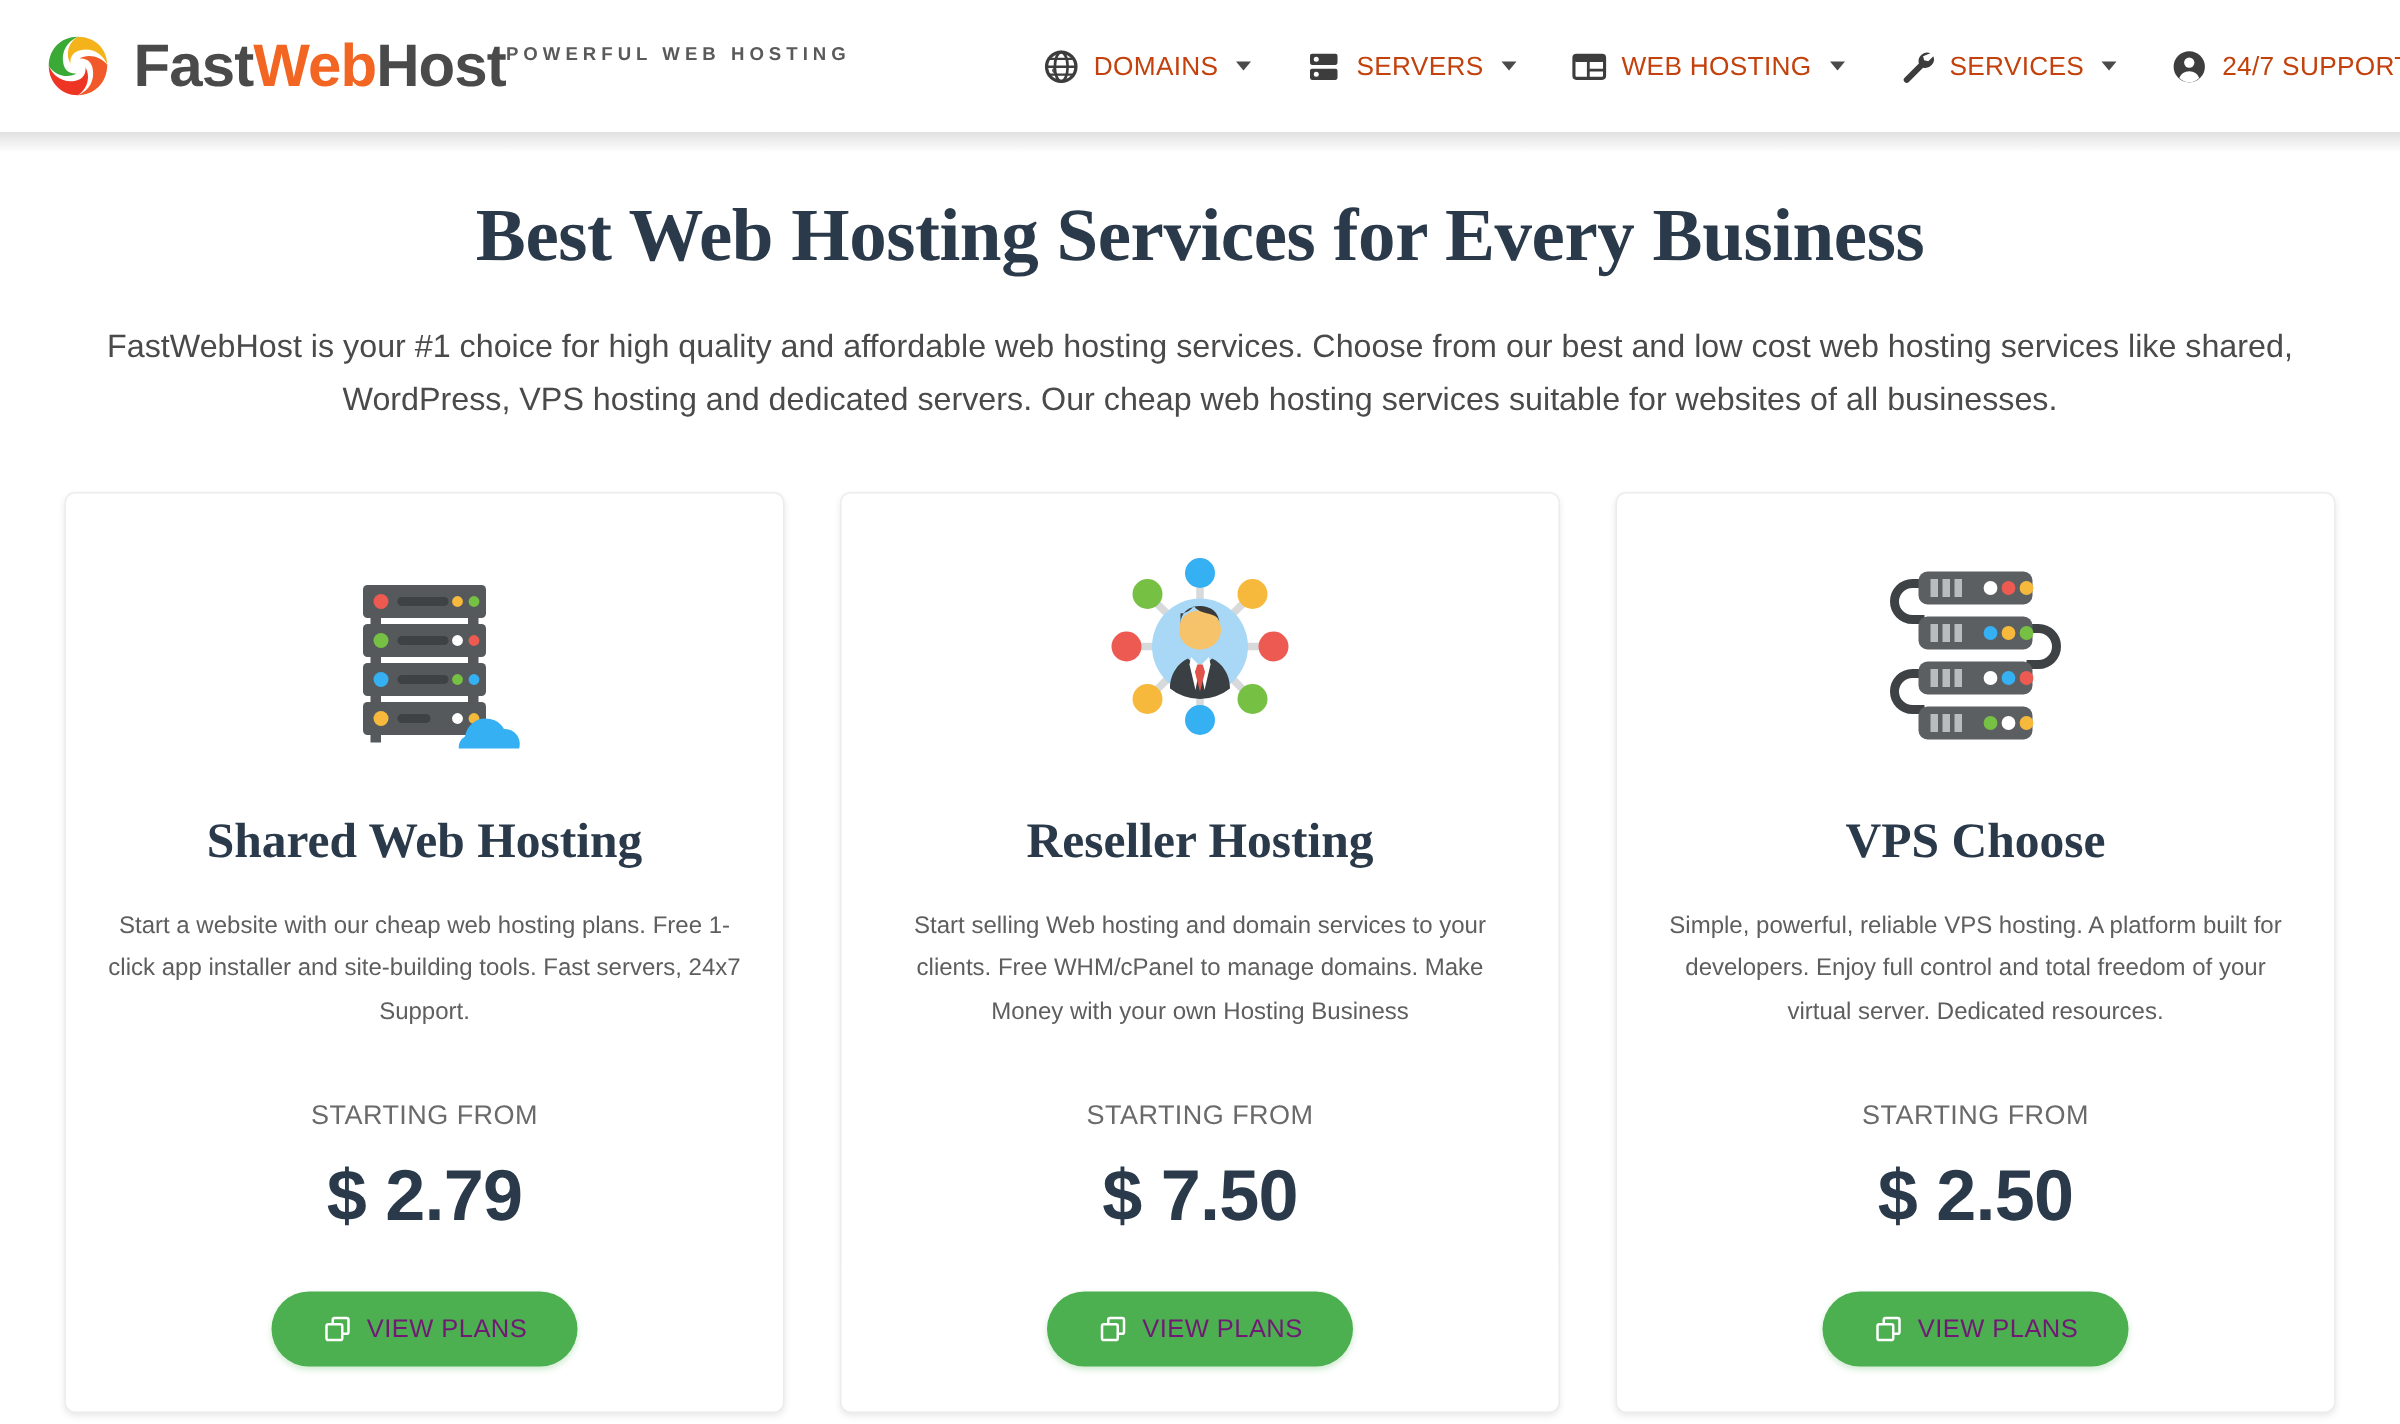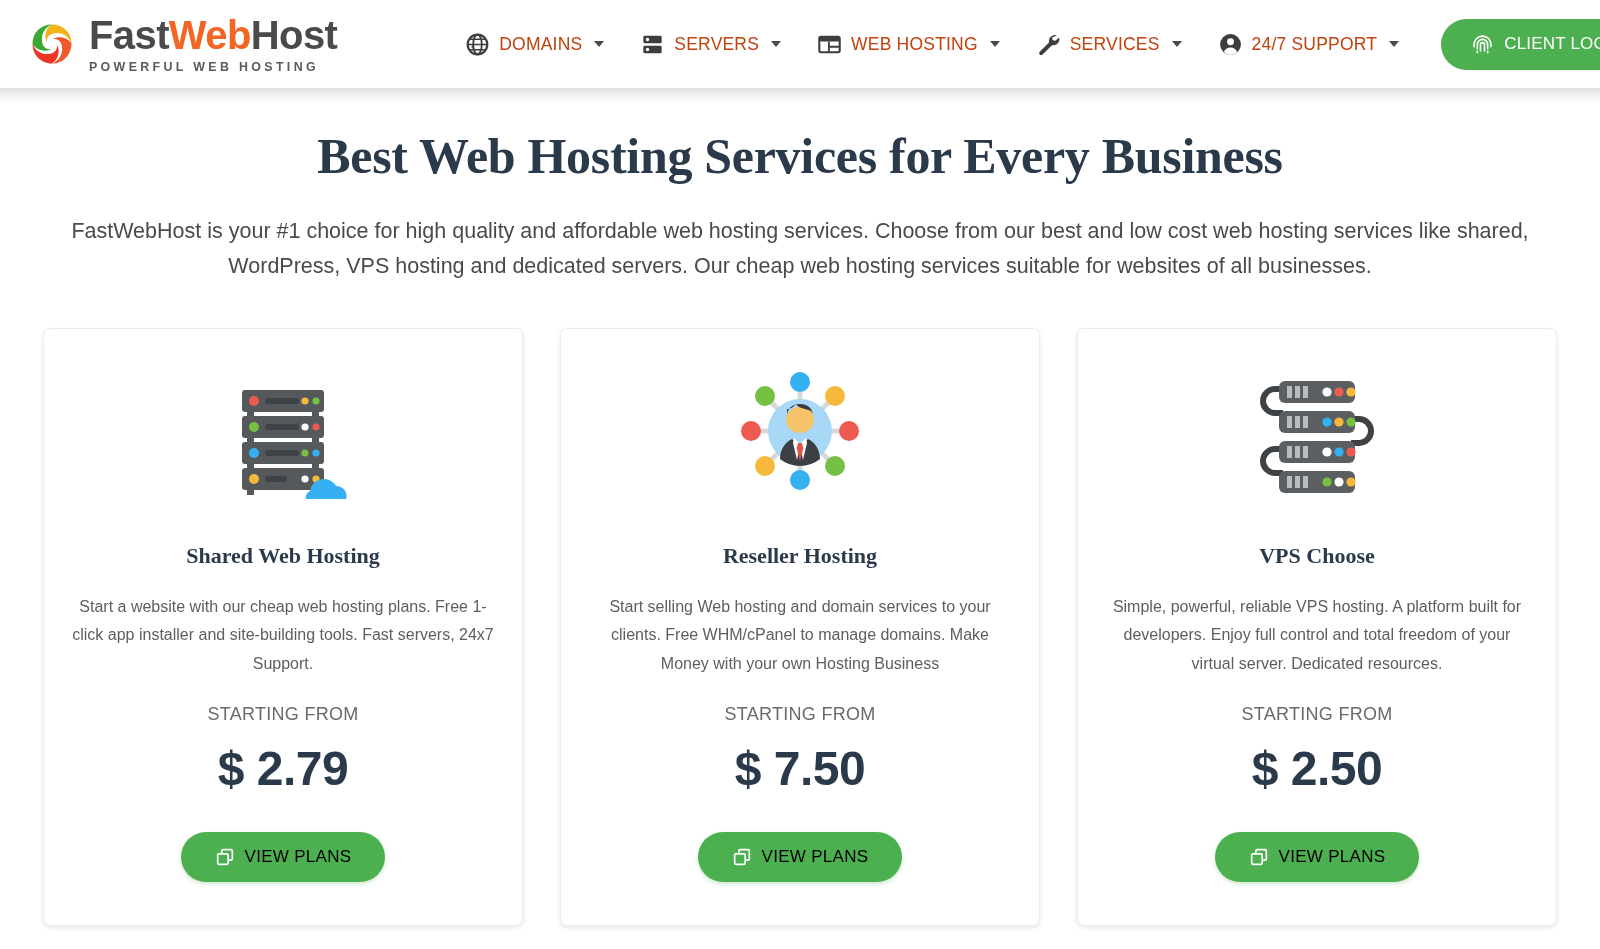--- a/index.html
+++ b/index.html
@@ -29,21 +29,21 @@
     pointer-events: none;
   }
 
   
   .logo-block {
     display: flex;
     align-items: center;
     gap: 11px;
   }
   .logo-mark { width: 52px; height: 52px; flex: 0 0 52px; }
-  .logo-text { display: flex; flex-direction: column; line-height: 1; }
+  .logo-text { display: flex; flex-direction: row; line-height: 1; }
   .logo-word {
     font-size: 40px;
     font-weight: bold;
     letter-spacing: -0.6px;
     color: #4a4a4a;
     white-space: nowrap;
   }
   .logo-word .accent { color: #f26522; }
   .logo-tag {
     font-size: 12.4px;
@@ -134,54 +134,54 @@
     padding: 32px 28px 30px;
     text-align: center;
     min-height: 598px;
     display: flex;
     flex-direction: column;
     align-items: center;
   }
   .card-ico { height: 140px; display: flex; align-items: center; justify-content: center; }
   .card-title {
     font-family: "Liberation Serif", serif;
-    font-size: 22px;
+    font-size: 33px;
     font-weight: bold;
     color: #2b3a4a;
     margin-top: 42px;
   }
   .card-desc {
     font-size: 16px;
     line-height: 1.78;
     color: #5e5e5e;
     font-weight: 300;
     margin-top: 24px;
     max-width: 445px;
   }
   .card-from {
     font-size: 18px;
     color: #6a6a6a;
     font-weight: 300;
     letter-spacing: 0.3px;
-    margin-top: 26px;
+    margin-top: 44px;
   }
   .card-price {
     font-size: 48px;
     font-weight: bold;
     color: #2b3a4a;
     margin-top: 16px;
     letter-spacing: -0.5px;
   }
   .plans-btn {
     display: inline-flex;
     align-items: center;
     justify-content: center;
     gap: 10px;
     background: #4caf50;
-    color: #000000;
+    color: #701a75;
     border: none;
     border-radius: 30px;
     padding: 15px 34px;
     font-size: 17px;
     letter-spacing: 0.3px;
     margin-top: 36px;
     cursor: pointer;
     font-family: "Liberation Sans", sans-serif;
     box-shadow: 0 2px 4px rgba(76,175,80,0.28);
   }

